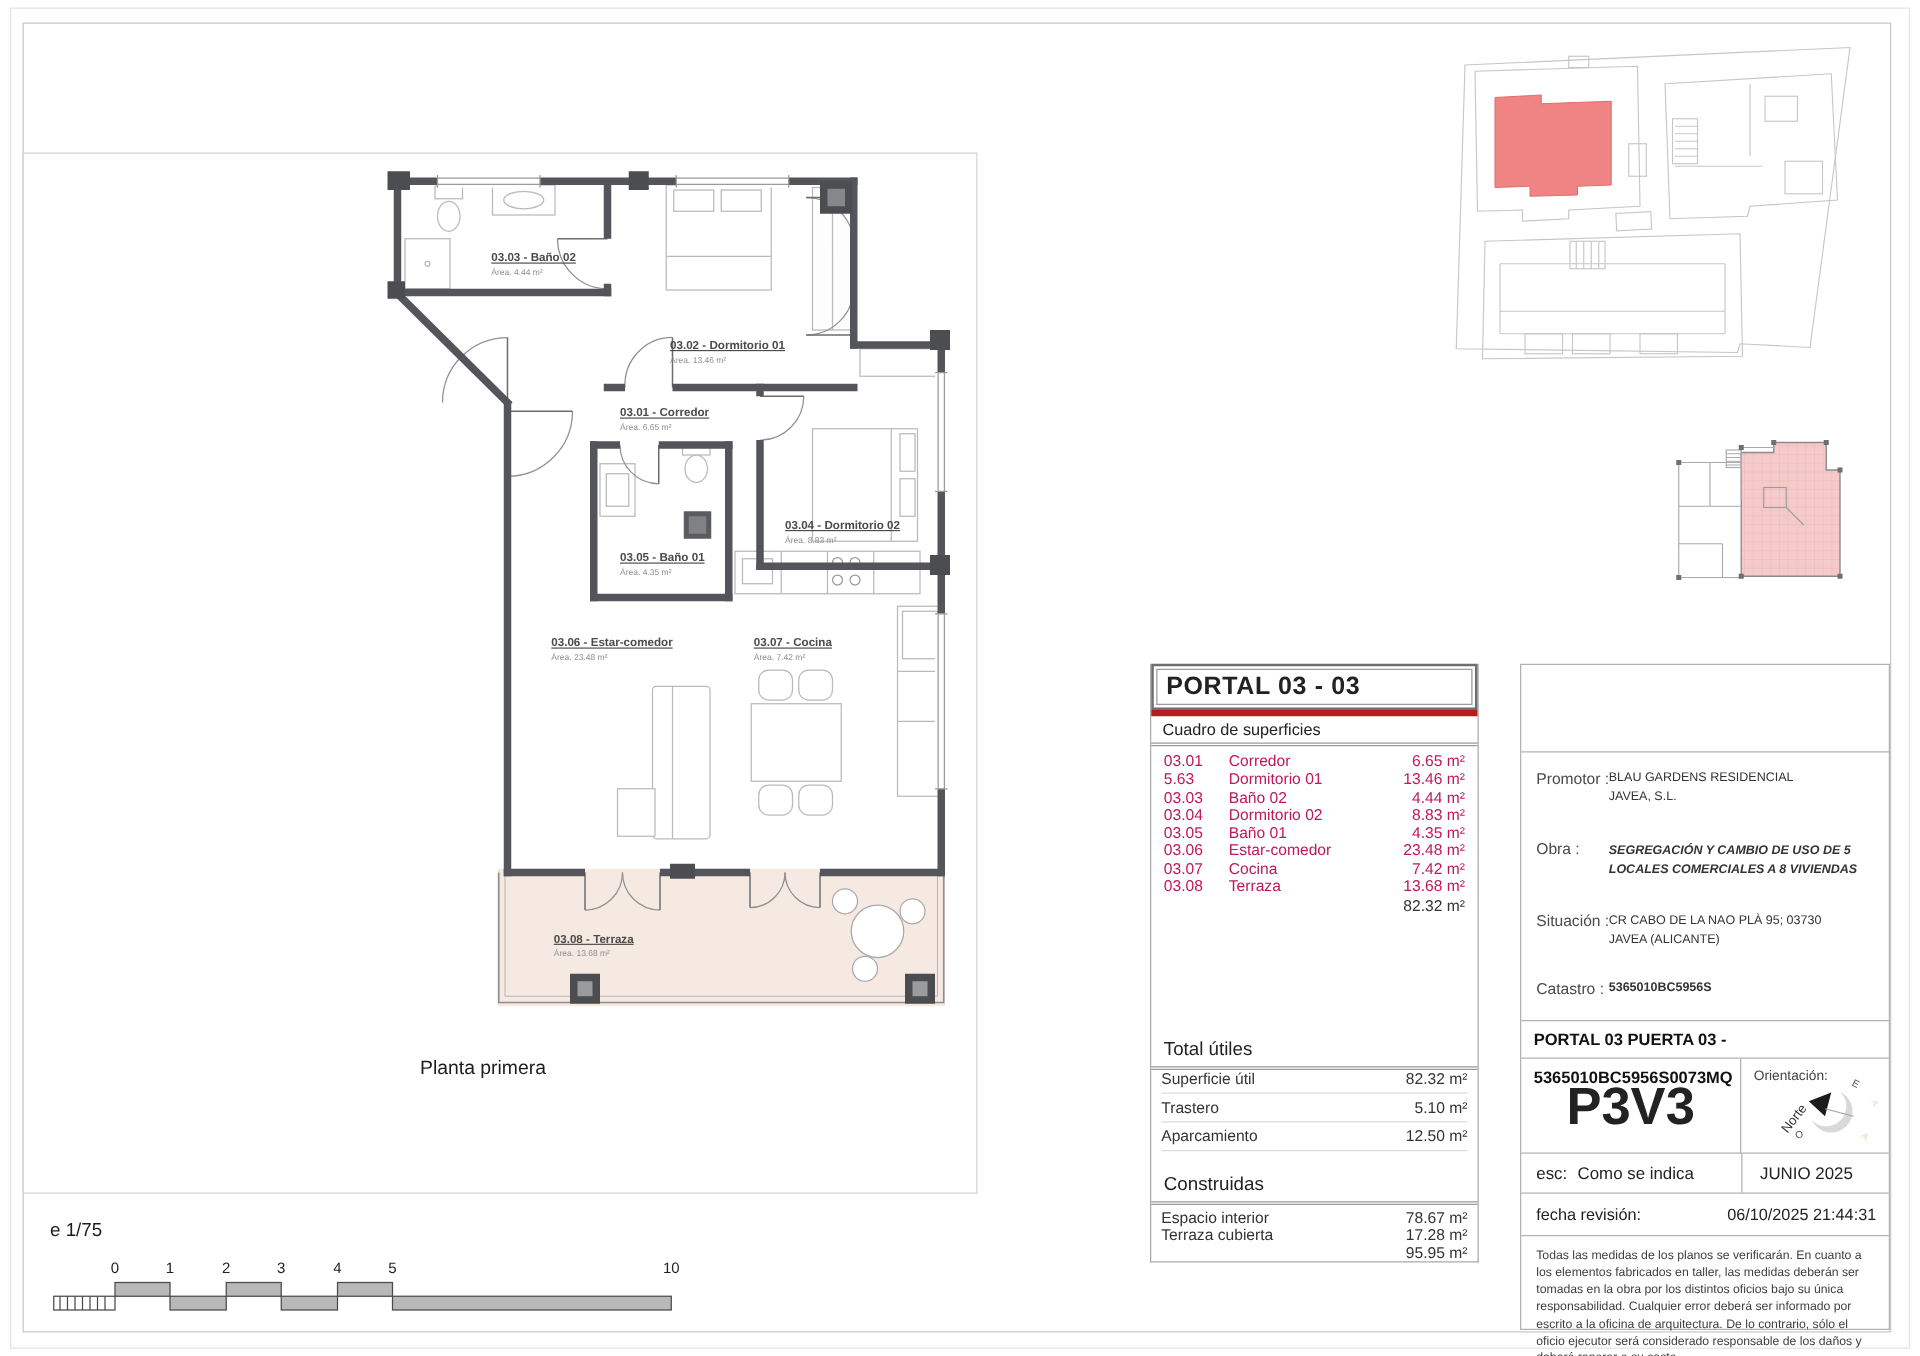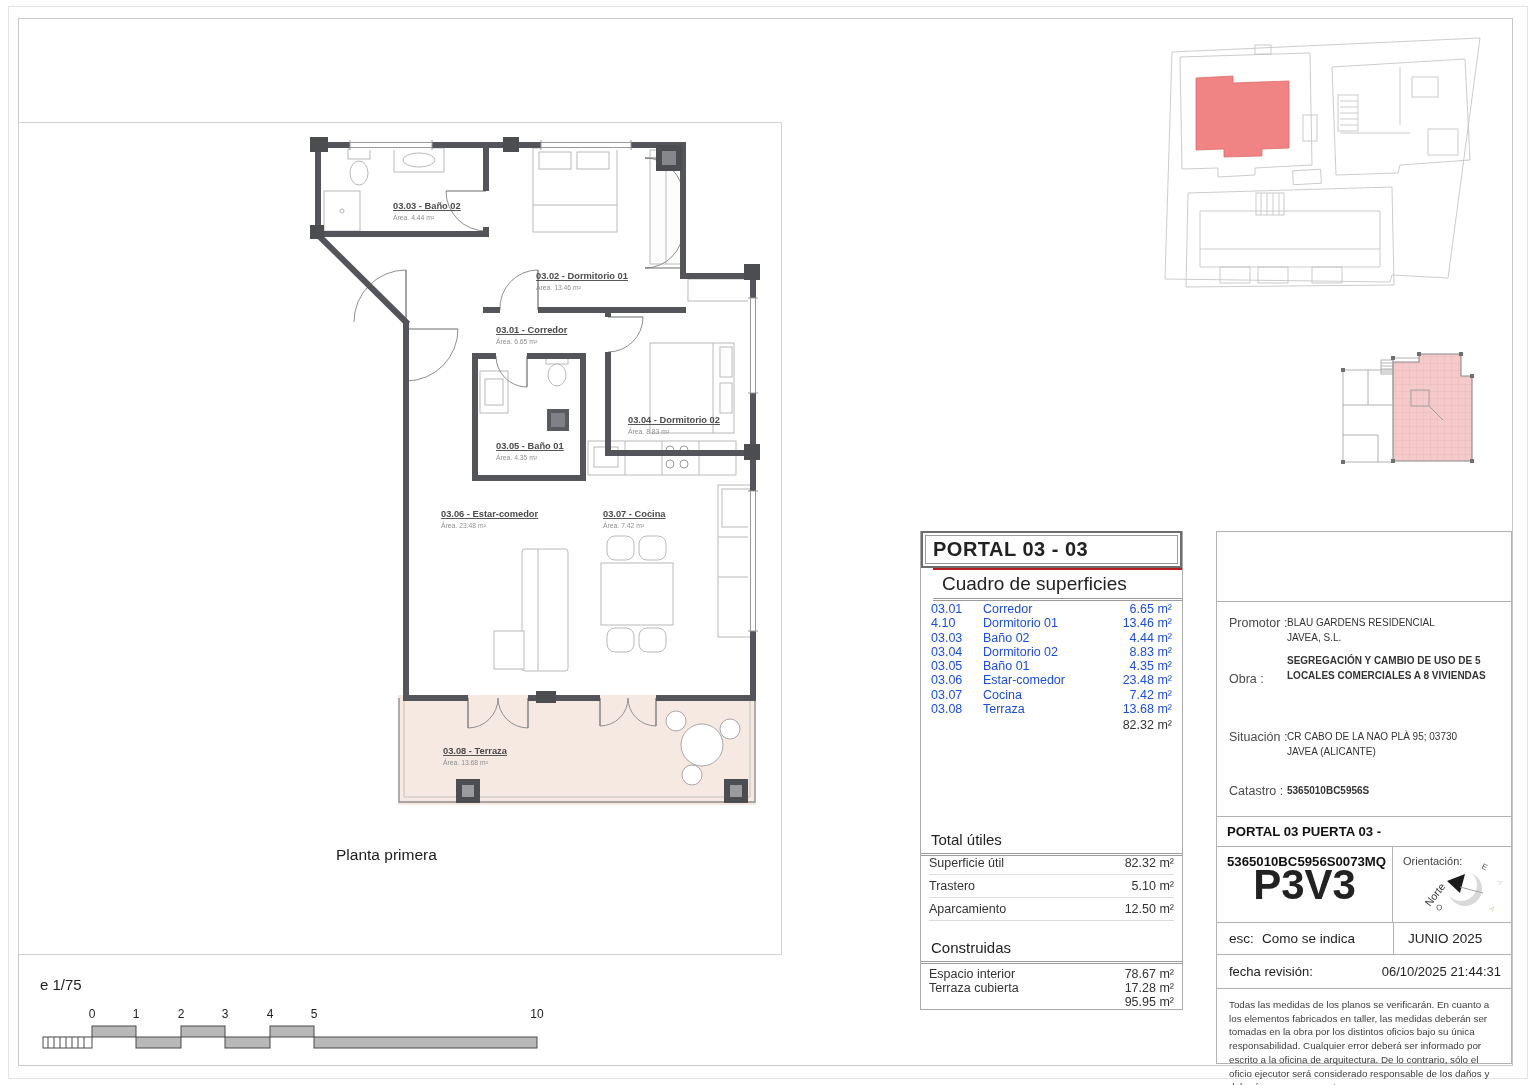--- a/index.html
+++ b/index.html
@@ -5,24 +5,24 @@
   html,body{margin:0;padding:0;}
   body{width:1536px;height:1085px;position:relative;background:#fff;
        font-family:"Liberation Sans",sans-serif;color:#222;overflow:hidden;}
   .abs{position:absolute;}
   .frame{position:absolute;border:1px solid #c9c9c9;}
   
   .sp{position:absolute;left:920px;top:531px;width:263px;height:479px;
       border-left:1px solid #ababab;border-right:1px solid #ababab;border-bottom:1px solid #ababab;background:#fff;box-sizing:border-box;}
   .sp-title{position:absolute;left:0;right:0;top:0;border:2px solid #6e6e6e;padding:2px;box-sizing:border-box;}
   .sp-title-inner{border:1px solid #9b9b9b;font-weight:bold;font-size:20px;letter-spacing:.5px;padding:2px 7px;}
-  .sp-sub{position:absolute;left:12px;right:0;top:37px;border-top:2px solid #b91c1c;border-bottom:3px double #9b9b9b;
-          font-size:19px;padding:3px 9px;box-sizing:border-box;}
+  .sp-sub{position:absolute;left:0;right:0;top:37px;border-top:5px solid #b91c1c;border-bottom:3px double #9b9b9b;
+          font-size:13px;padding:3px 9px;box-sizing:border-box;}
   .sp-rows{position:absolute;left:0;right:0;top:71px;padding:0 10px;}
-  .sp-row{display:flex;font-size:12.5px;line-height:14.3px;color:#1d4ed8;}
+  .sp-row{display:flex;font-size:12.5px;line-height:14.3px;color:#be185d;}
   .sp-code{width:52px;}
   .sp-lab{flex:1;}
   .sp-val{width:72px;text-align:right;}
   .sp-total{position:absolute;right:10px;top:187px;font-size:12.5px;color:#333;}
   .sp-h2{position:absolute;left:0;right:0;font-size:15px;padding:4px 10px 5px;border-bottom:3px double #9b9b9b;box-sizing:border-box;}
   .sp-trow{position:absolute;left:8px;right:8px;height:21px;line-height:20px;display:flex;font-size:12.5px;
            border-bottom:1px solid #dcdcdc;color:#333;}
   .sp-brow{position:absolute;left:8px;right:8px;display:flex;font-size:12.5px;line-height:14px;color:#333;}
   
   .tb{position:absolute;left:1216px;top:531px;width:296px;height:533px;border:1px solid #b2b2b2;background:#fff;box-sizing:border-box;}
@@ -313,21 +313,21 @@
   </div>
   <div class="sp-sub">Cuadro de superficies</div>
 
   <div class="sp-rows">
     <div class="sp-row">
         <span class="sp-code">03.01</span>
         <span class="sp-lab">Corredor</span>
         <span class="sp-val">6.65 m²</span>
       </div>
     <div class="sp-row">
-        <span class="sp-code">4.10</span>
+        <span class="sp-code">5.63</span>
         <span class="sp-lab">Dormitorio 01</span>
         <span class="sp-val">13.46 m²</span>
       </div>
     <div class="sp-row">
         <span class="sp-code">03.03</span>
         <span class="sp-lab">Baño 02</span>
         <span class="sp-val">4.44 m²</span>
       </div>
     <div class="sp-row">
         <span class="sp-code">03.04</span>
@@ -386,21 +386,21 @@
     </div>
 </div>
 
 <div class="tb">
   <div class="tb-sec" style="top:0;height:69px;border-top:none;"></div>
 
   <div class="tb-sec" style="top:69px;height:215px;">
     <span class="tb-field-label" style="top:14px;">Promotor :</span>
     <span class="tb-field-value" style="top:14px;width:160px;">BLAU GARDENS RESIDENCIAL JAVEA, S.L.</span>
     <span class="tb-field-label" style="top:70px;">Obra :</span>
-    <span class="tb-field-value bold" style="top:52px;">SEGREGACIÓN Y CAMBIO DE USO DE 5 LOCALES COMERCIALES A 8 VIVIENDAS</span>
+    <span class="tb-field-value bold" style="top:72px;font-style:italic;">SEGREGACIÓN Y CAMBIO DE USO DE 5 LOCALES COMERCIALES A 8 VIVIENDAS</span>
     <span class="tb-field-label" style="top:128px;">Situación :</span>
     <span class="tb-field-value" style="top:128px;width:180px;">CR CABO DE LA NAO PLÀ 95; 03730 JAVEA (ALICANTE)</span>
     <span class="tb-field-label" style="top:182px;">Catastro :</span>
     <span class="tb-field-value bold" style="top:182px;">5365010BC5956S</span>
   </div>
 
   <div class="tb-sec tb-unit" style="top:284px;height:30px;">PORTAL 03 PUERTA 03 - 5365010BC5956S0073MQ</div>
 
   <div class="tb-sec" style="top:314px;height:76px;">
     <div class="tb-code">P3V3</div>

